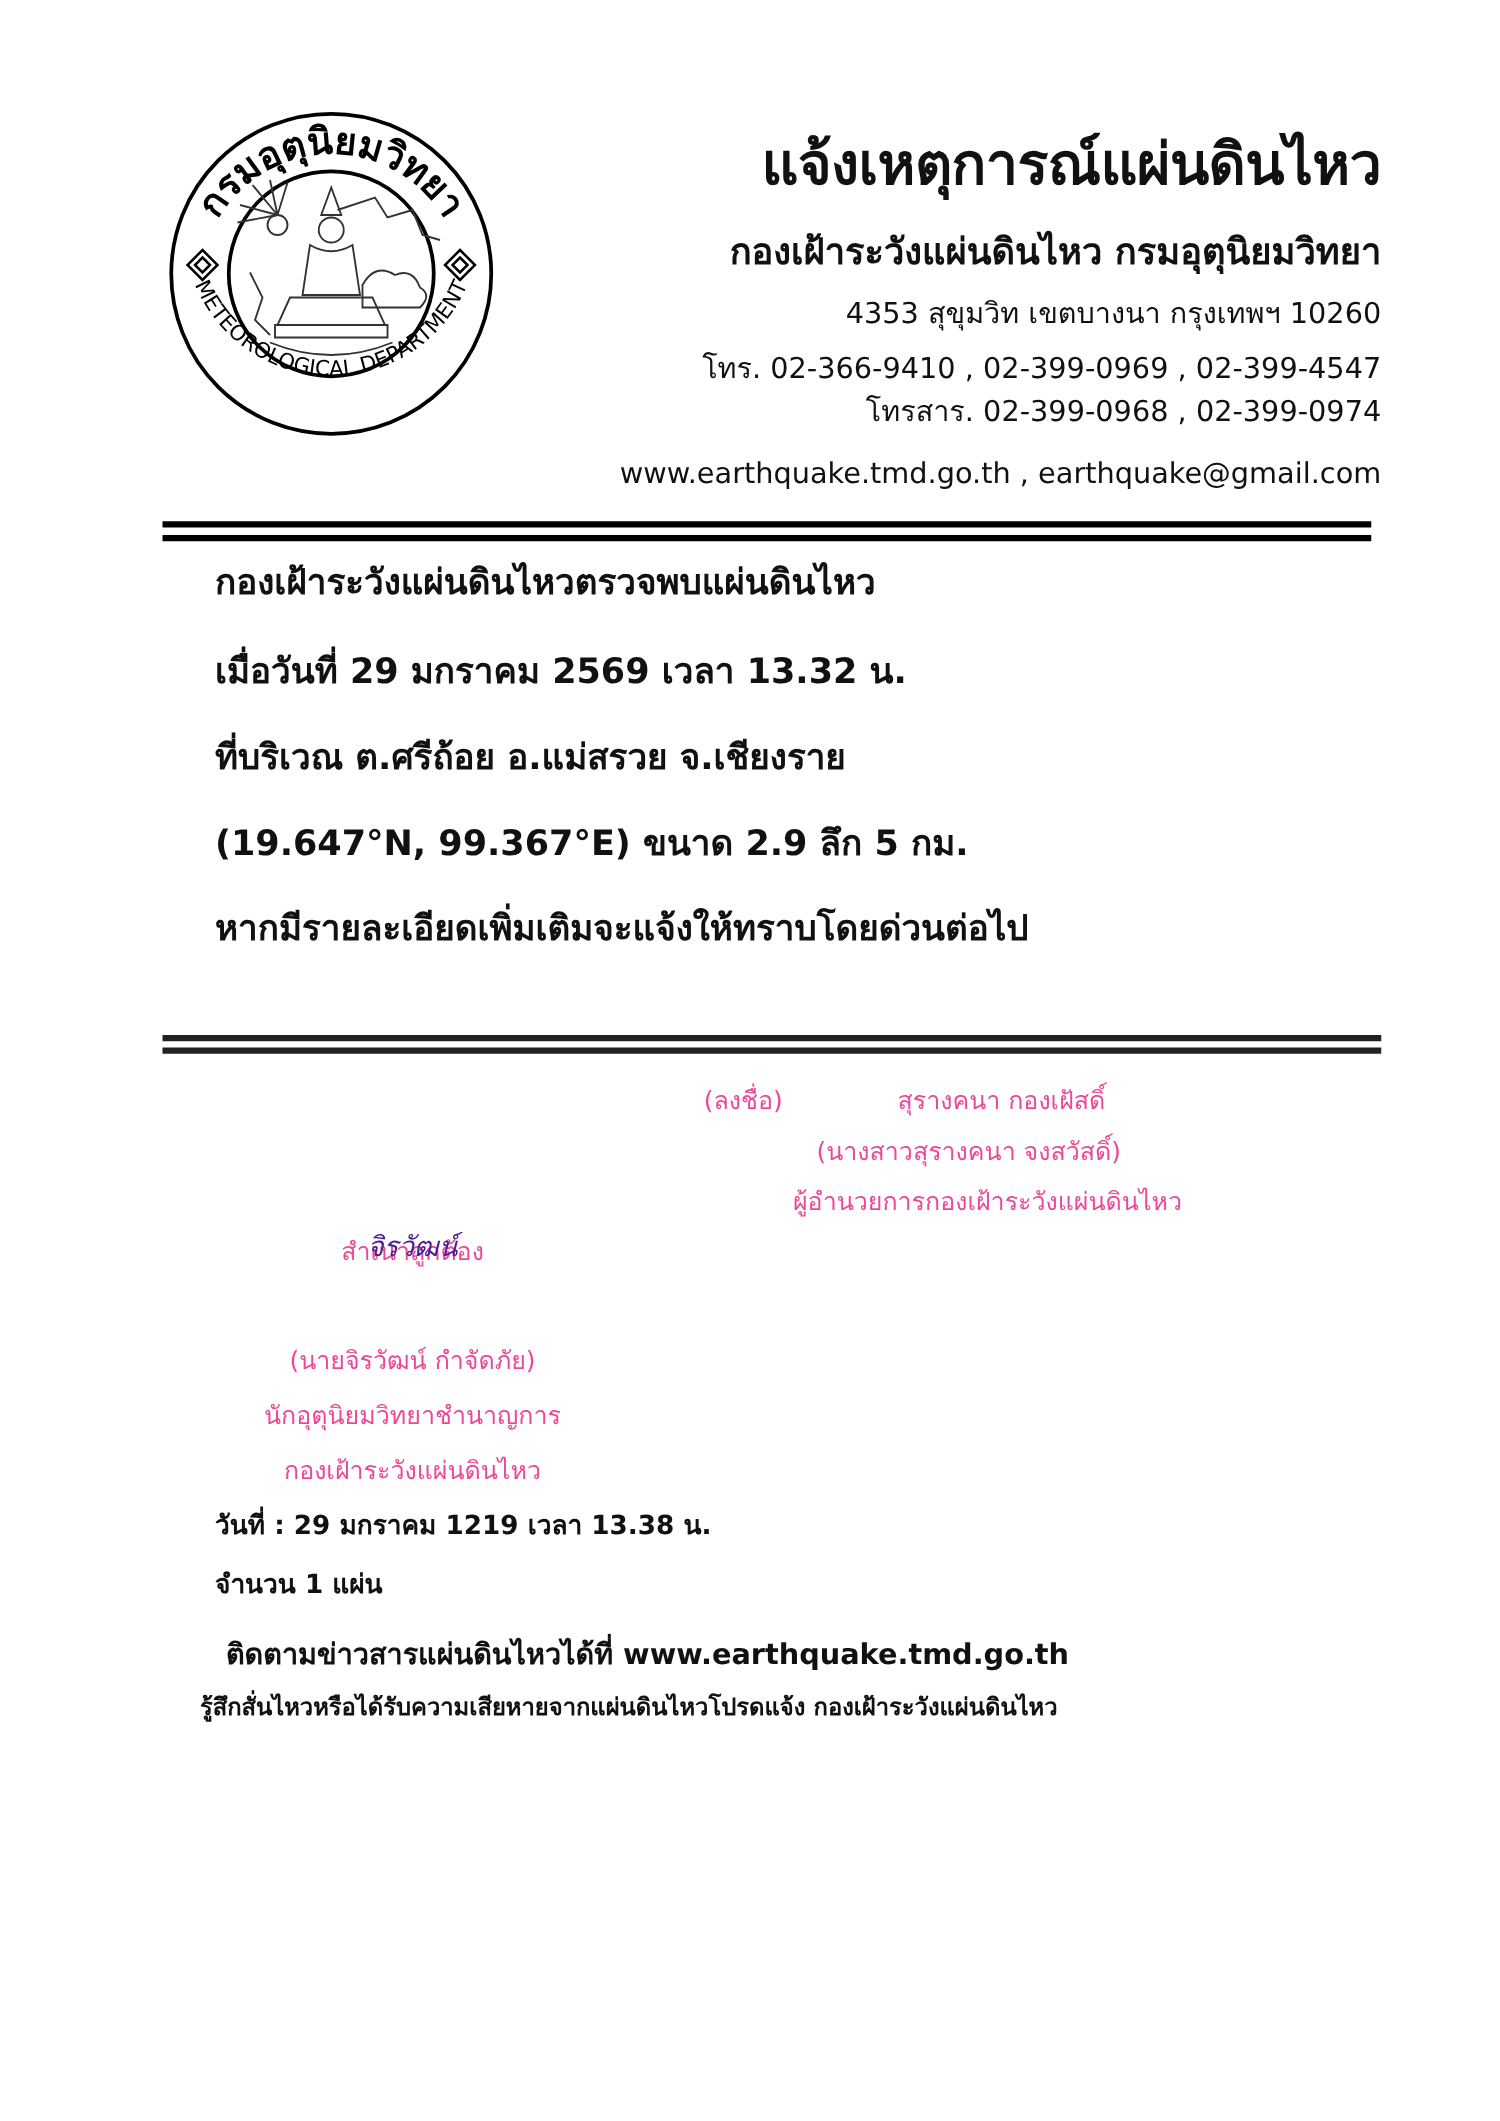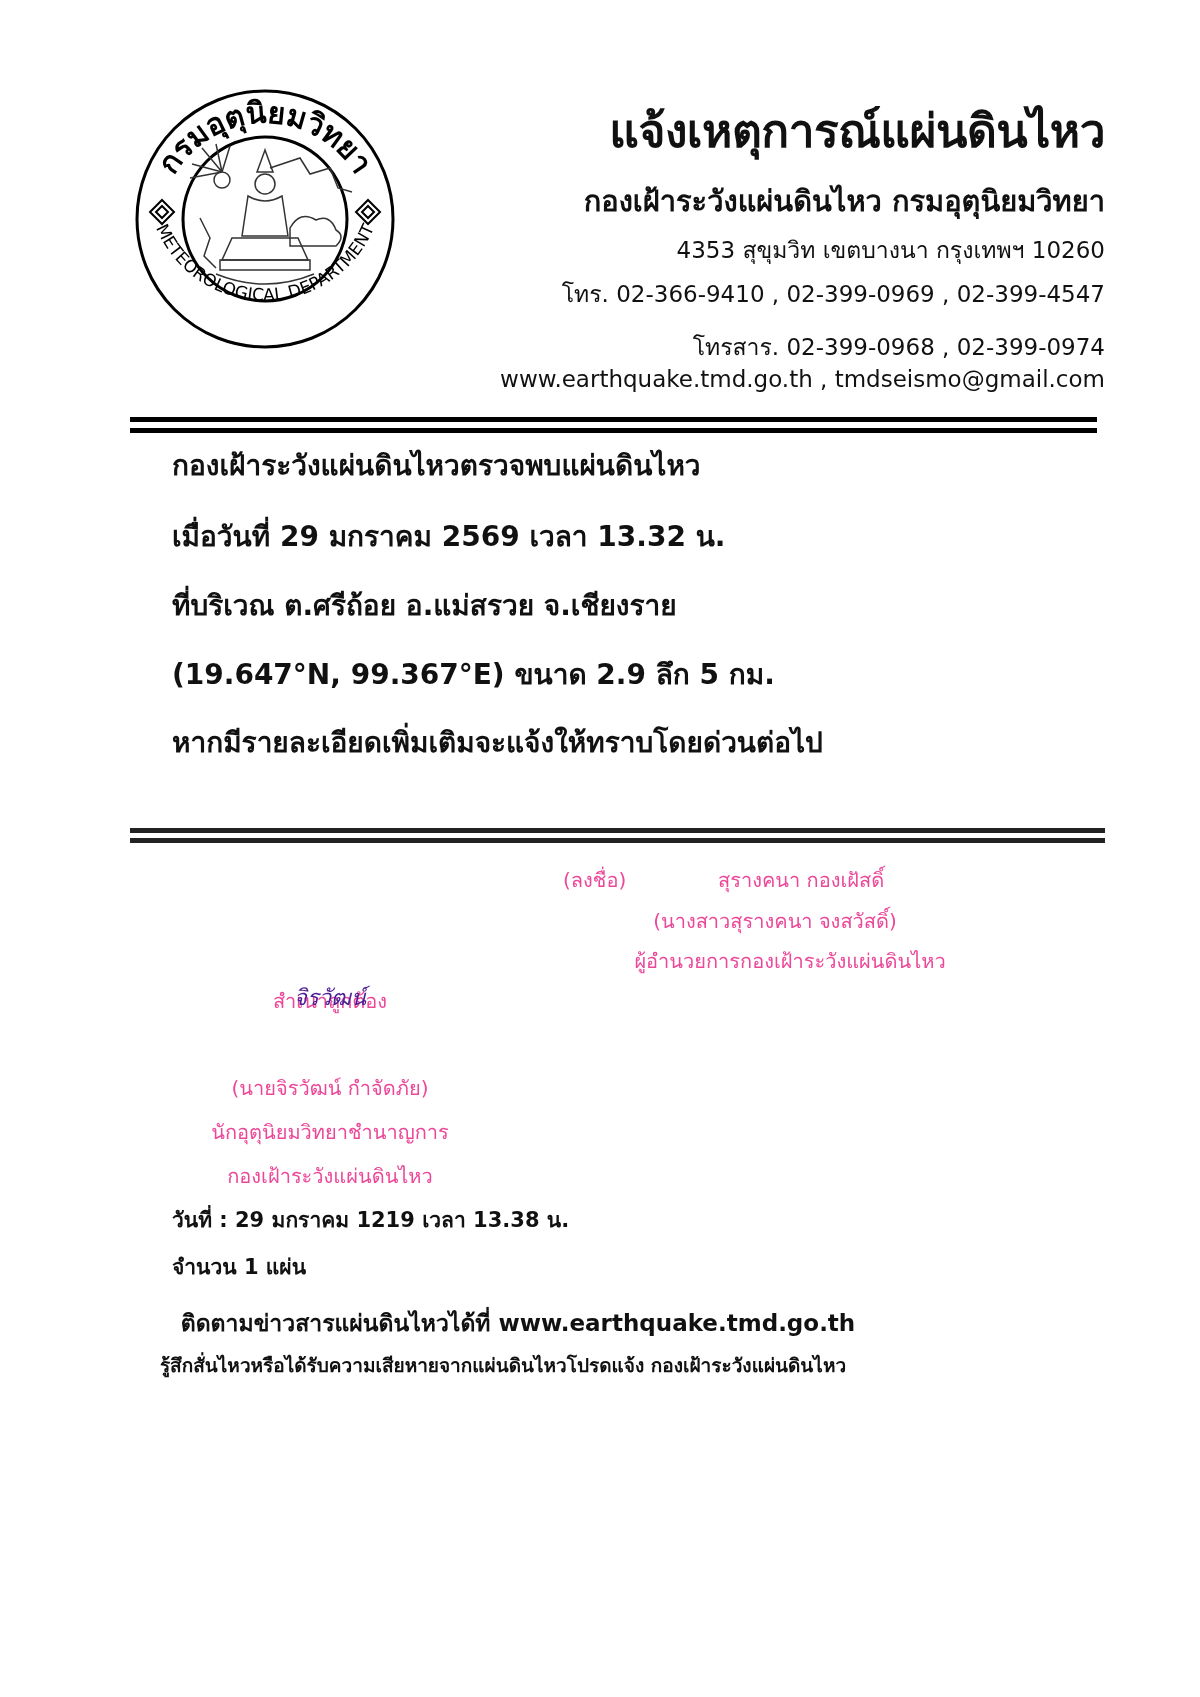--- a/index.html
+++ b/index.html
@@ -60,22 +60,22 @@
     <path d="M 150 80 l 30 -10 l 10 16 l 20 -6 l 8 20 l 14 4"></path>
     <path d="M 170 140 q 10 -18 26 -8 q 14 -6 20 10 q 10 6 0 16 h -46 z"></path>
     <path d="M 80 130 l 10 20 l -6 18 l 12 12"></path>
   </g>
 </svg>
 
 <div class="abs title r">แจ้งเหตุการณ์แผ่นดินไหว</div>
 <div class="abs subtitle r">กองเฝ้าระวังแผ่นดินไหว กรมอุตุนิยมวิทยา</div>
 <div class="abs addr r" style="top:232px">4353 สุขุมวิท เขตบางนา กรุงเทพฯ 10260</div>
 <div class="abs addr r" style="top:276px">โทร. 02-366-9410 , 02-399-0969 , 02-399-4547</div>
-<div class="abs addr r" style="top:329px">โทรสาร.  02-399-0968 , 02-399-0974</div>
-<div class="abs addr r" style="top:366px">www.earthquake.tmd.go.th , tmdseismo@gmail.com</div>
+<div class="abs addr r" style="top:311px">โทรสาร.  02-399-0968 , 02-399-0974</div>
+<div class="abs addr r" style="top:366px">www.earthquake.tmd.go.th , earthquake@gmail.com</div>
 
 <div class="abs rule" style="top:417px"></div>
 <div class="abs rule" style="top:428px"></div>
 
 <div class="abs body-line" style="top:443px">กองเฝ้าระวังแผ่นดินไหวตรวจพบแผ่นดินไหว</div>
 <div class="abs body-line" style="top:514px">เมื่อวันที่ 29 มกราคม 2569 เวลา 13.32 น.</div>
 <div class="abs body-line" style="top:583px">ที่บริเวณ ต.ศรีถ้อย อ.แม่สรวย จ.เชียงราย</div>
 <div class="abs body-line" style="top:652px">(19.647°N, 99.367°E) ขนาด 2.9 ลึก 5 กม.</div>
 <div class="abs body-line" style="top:720px">หากมีรายละเอียดเพิ่มเติมจะแจ้งให้ทราบโดยด่วนต่อไป</div>
 

